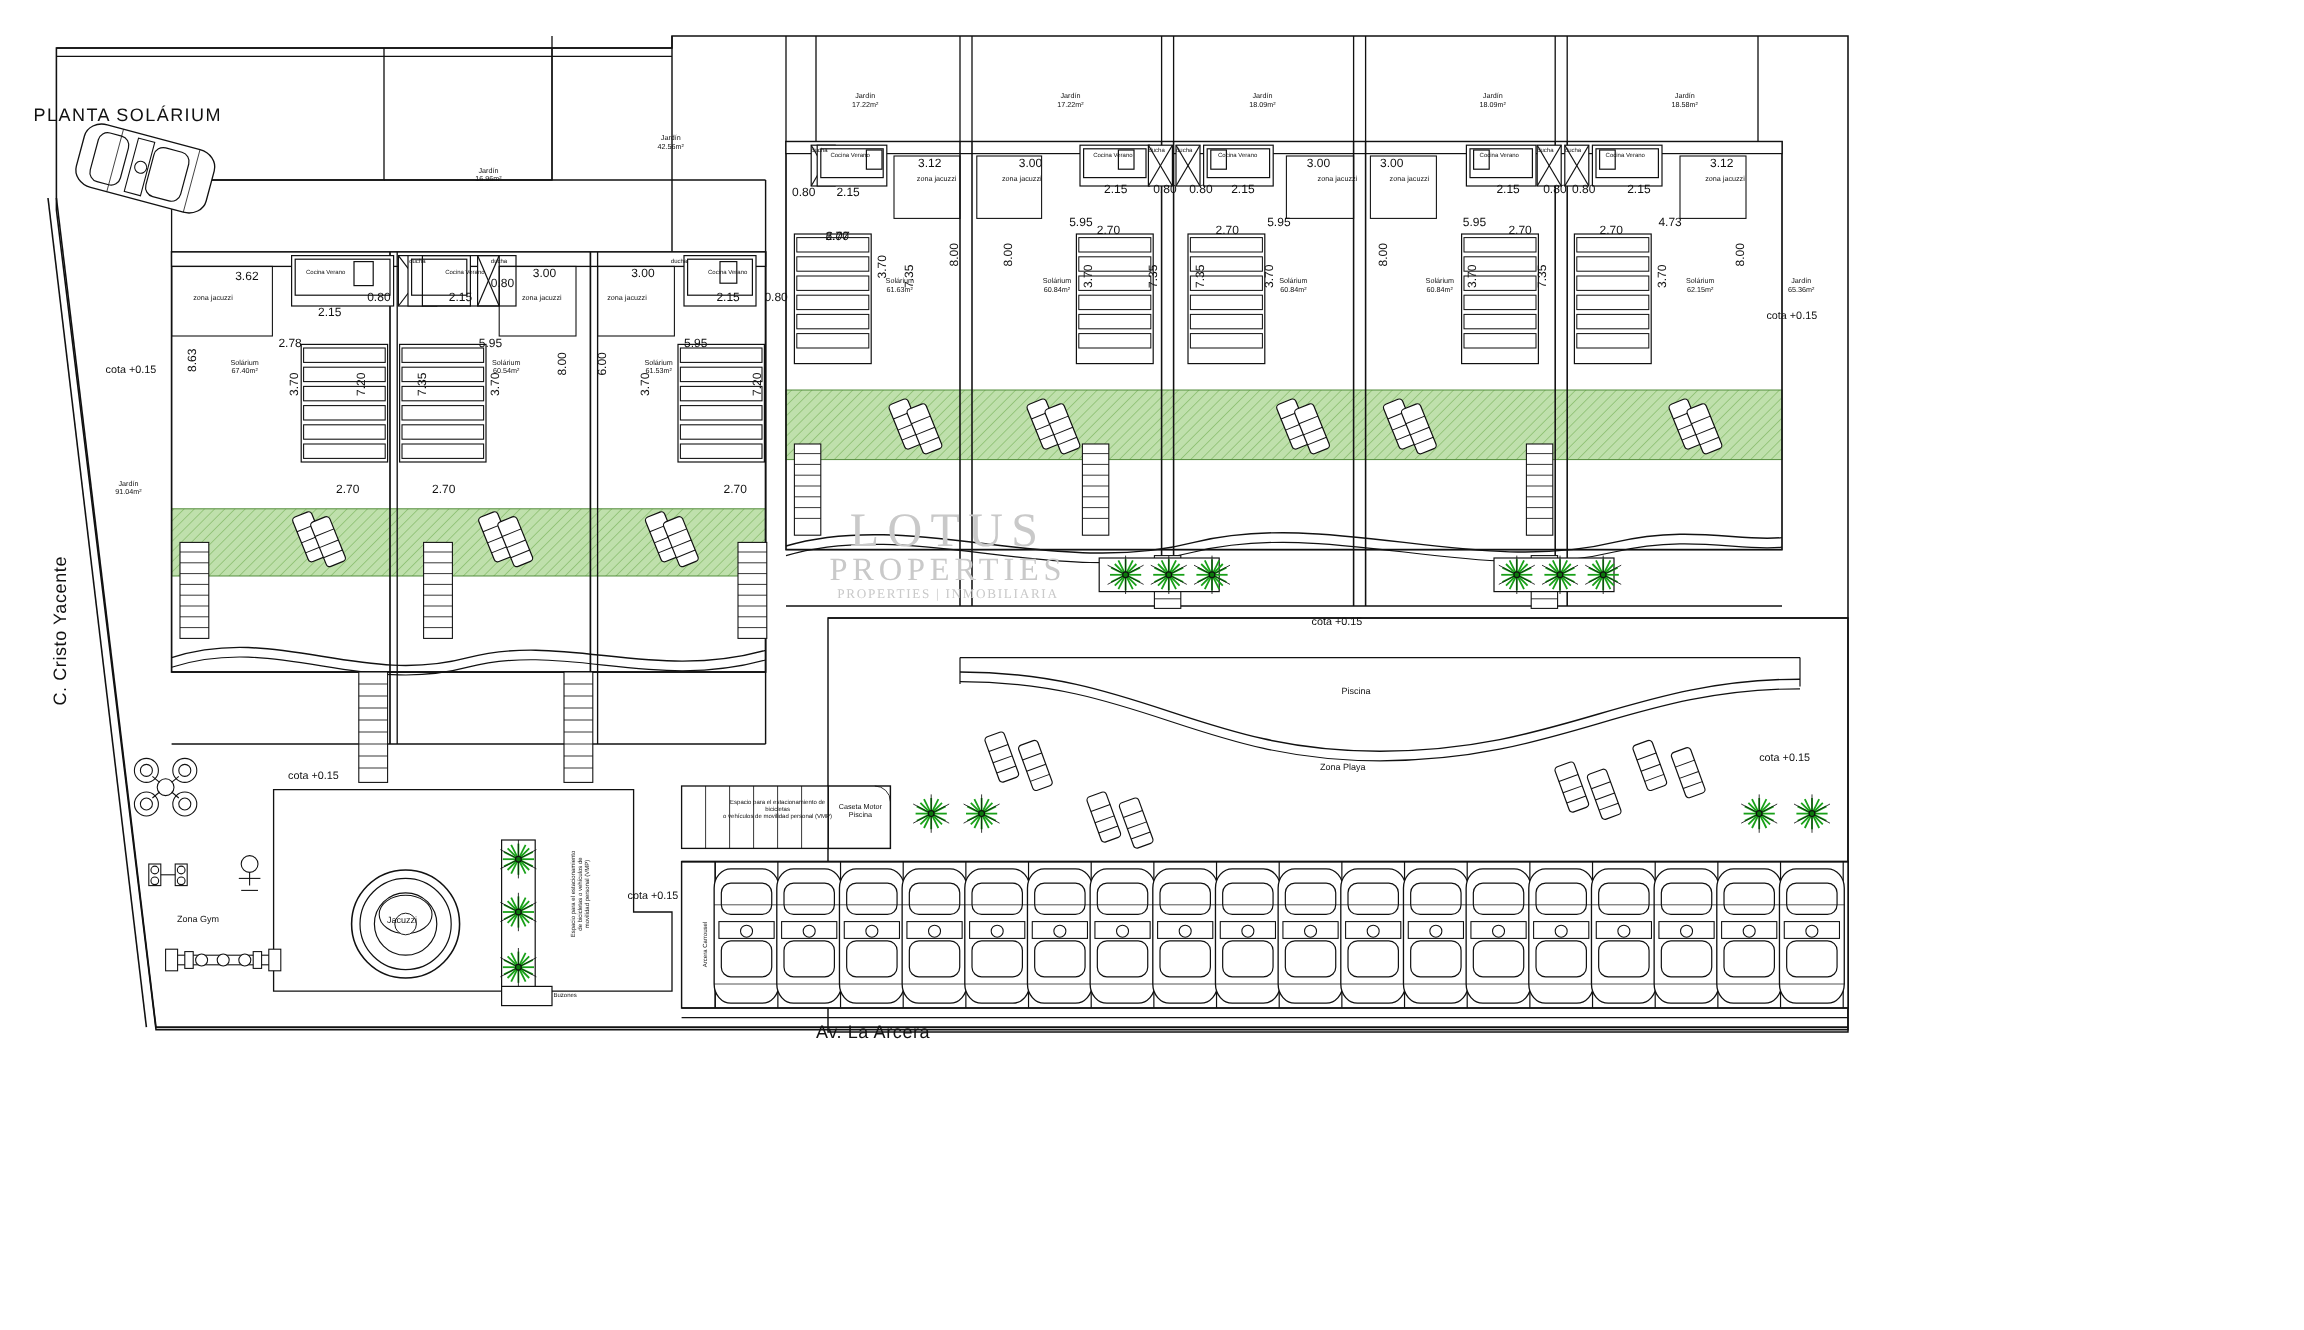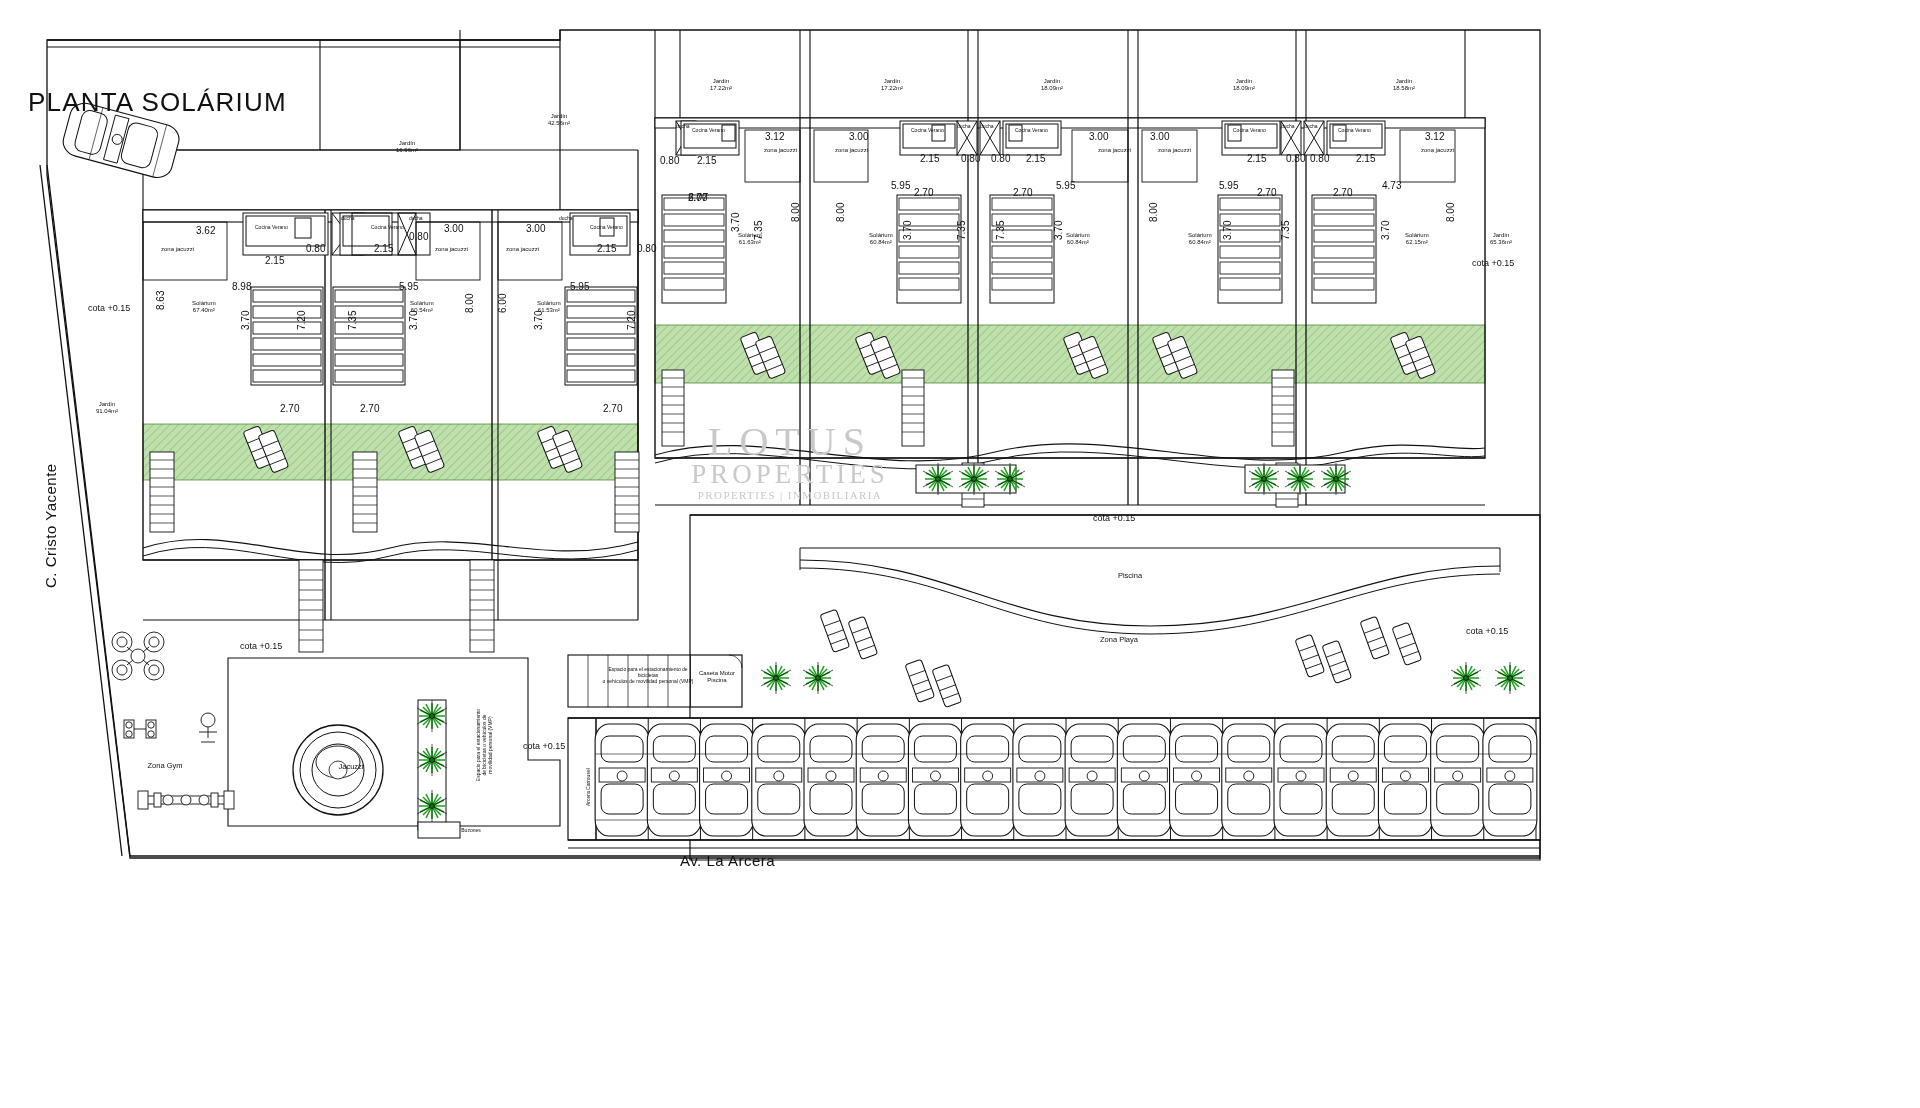--- a/index.html
+++ b/index.html
@@ -1,20 +1,20 @@
 <!DOCTYPE html>
 <html><head>
 <meta charset="utf-8">
 <style>
   html,body{margin:0;padding:0;background:#ffffff;}
   body{width:1920px;height:1108px;overflow:hidden;font-family:"Liberation Sans",sans-serif;color:#111;}
   #stage{position:relative;width:1920px;height:1108px;background:#fff;}
   svg.plan{position:absolute;left:0;top:0;width:1920px;height:1108px;}
   .lbl{position:absolute;white-space:pre;line-height:1.15;color:#111;}
-  .t-title{font-size:26px;letter-spacing:1.2px;}
+  .t-title{font-size:15px;letter-spacing:1.2px;}
   .t-street{font-size:15px;letter-spacing:.5px;}
   .t-dim{font-size:10px;}
   .t-dimv{font-size:10px;}
   .t-room{font-size:7.5px;text-align:center;}
   .t-small{font-size:6px;text-align:center;}
   .t-tiny{font-size:5px;text-align:center;}
   .t-cota{font-size:9px;}
   .rotn90{transform:rotate(-90deg);transform-origin:0 0;}
   .wm{position:absolute;left:675px;top:425px;width:230px;height:90px;
       text-align:center;color:#c9c9c9;pointer-events:none;}
@@ -673,21 +673,21 @@
 
   <div class="lbl t-tiny rotn90" style="left:586px;top:806px;">Arcera Carrousel</div>
 
   <div class="wm">
     <div class="w1">LOTUS</div>
     <div class="w2">PROPERTIES</div>
     <div class="w3">PROPERTIES | INMOBILIARIA</div>
   </div>
 
   <div class="lbl t-room" style="left:132px;top:762px;width:66px;">Zona Gym</div>
-  <div class="lbl t-room" style="left:330px;top:763px;width:42px;">Jacuzzi</div>
+  <div class="lbl t-room" style="left:302px;top:763px;width:42px;padding-left:12px;">Jacuzzi</div>
   <div class="lbl t-room" style="left:1105px;top:572px;width:50px;">Piscina</div>
   <div class="lbl t-room" style="left:1090px;top:636px;width:58px;">Zona Playa</div>
   <div class="lbl t-small" style="left:692px;top:670px;width:50px;white-space:pre-line;">Caseta Motor
 Piscina</div>
   <div class="lbl t-tiny" style="left:602px;top:667px;width:92px;white-space:pre-line;">Espacio para el estacionamiento de bicicletas
 o vehículos de movilidad personal (VMP)</div>
   <div class="lbl t-tiny rotn90" style="left:476px;top:800px;width:110px;white-space:pre-line;">Espacio para el estacionamiento
 de bicicletas o vehículos de
 movilidad personal (VMP)</div>
   <div class="lbl t-tiny" style="left:454px;top:828px;width:34px;">Buzones</div>
@@ -746,21 +746,21 @@
   <div id="dimh-layer">
       <div class="lbl t-dim" style="left: 196px; top: 225px;">3.62</div>
       <div class="lbl t-dim" style="left: 265px; top: 255px;">2.15</div>
       <div class="lbl t-dim" style="left: 306px; top: 243px;">0.80</div>
       <div class="lbl t-dim" style="left: 374px; top: 243px;">2.15</div>
       <div class="lbl t-dim" style="left: 409px; top: 231px;">0.80</div>
       <div class="lbl t-dim" style="left: 444px; top: 223px;">3.00</div>
       <div class="lbl t-dim" style="left: 526px; top: 223px;">3.00</div>
       <div class="lbl t-dim" style="left: 597px; top: 243px;">2.15</div>
       <div class="lbl t-dim" style="left: 637px; top: 243px;">0.80</div>
-      <div class="lbl t-dim" style="left: 232px; top: 281px;">8.98</div>
+      <div class="lbl t-dim" style="left: 232px; top: 281px;">2.78</div>
       <div class="lbl t-dim" style="left: 399px; top: 281px;">5.95</div>
       <div class="lbl t-dim" style="left: 570px; top: 281px;">5.95</div>
       <div class="lbl t-dim" style="left: 280px; top: 403px;">2.70</div>
       <div class="lbl t-dim" style="left: 360px; top: 403px;">2.70</div>
       <div class="lbl t-dim" style="left: 603px; top: 403px;">2.70</div>
       <div class="lbl t-dim" style="left: 660px; top: 155px;">0.80</div>
       <div class="lbl t-dim" style="left: 697px; top: 155px;">2.15</div>
       <div class="lbl t-dim" style="left: 765px; top: 131px;">3.12</div>
       <div class="lbl t-dim" style="left: 849px; top: 131px;">3.00</div>
       <div class="lbl t-dim" style="left: 920px; top: 153px;">2.15</div>

